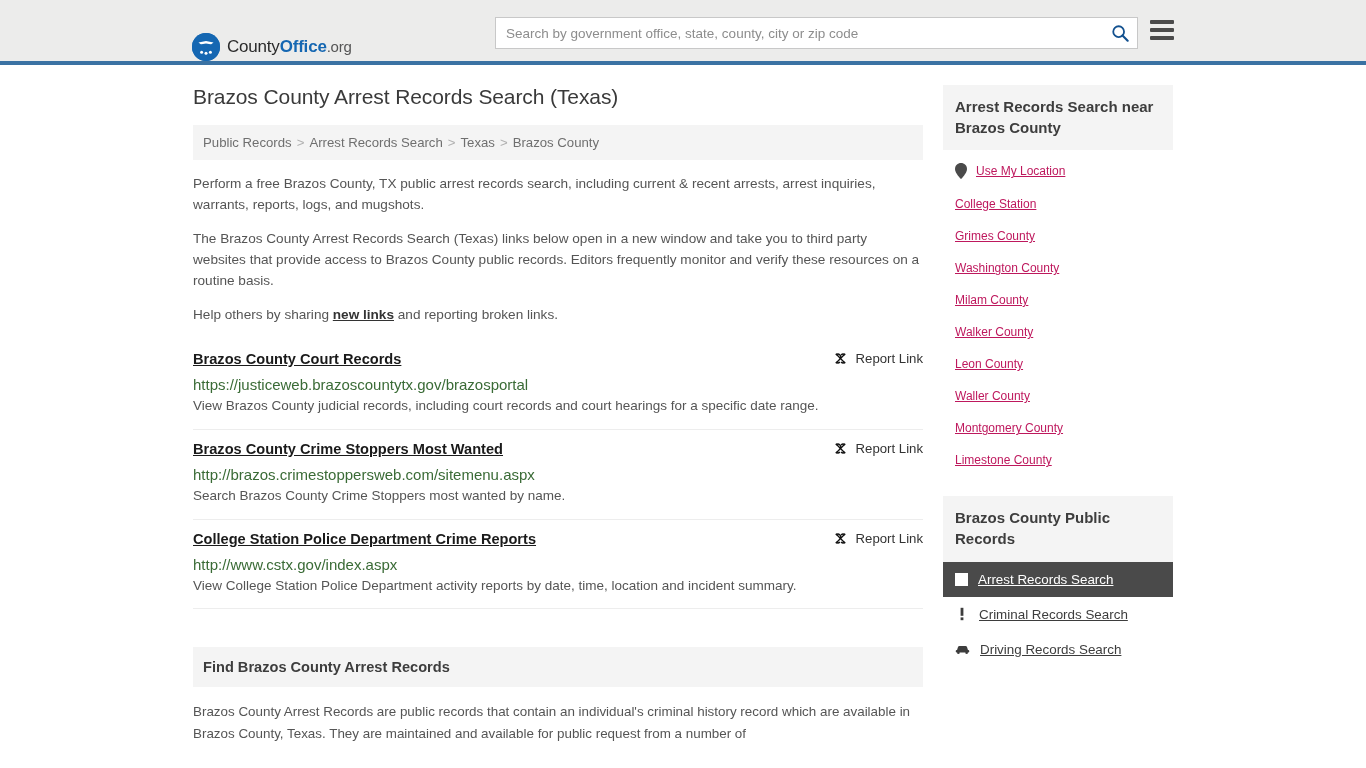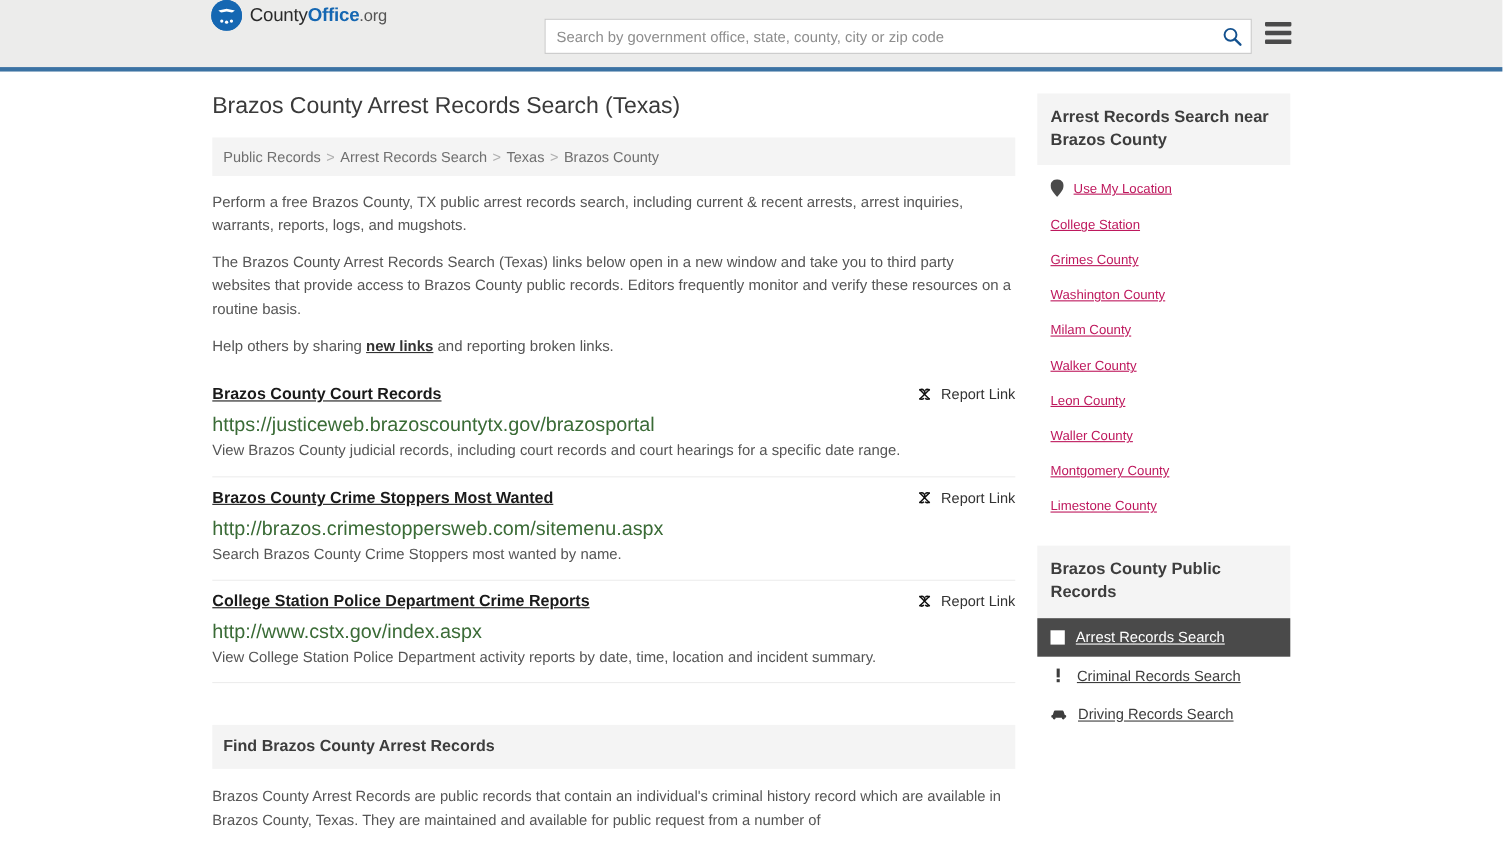--- a/index.html
+++ b/index.html
@@ -14,21 +14,21 @@
     -webkit-font-smoothing: antialiased;
   }
 
   
   .site-header {
     position: relative;
     height: 65px;
     background: #ececeb;
     border-bottom: 4px solid #3b72a3;
     display: flex;
-    align-items: flex-start;
+    align-items: flex-end;
   }
   .logo-wrap {
     display: flex;
     align-items: center;
     margin-left: 192px;
     gap: 7px;
     text-decoration: none;
     cursor: pointer;
   }
   .logo-mark {
@@ -177,21 +177,21 @@
     gap: 8px;
     color: #333;
     font-size: 13.2px;
     cursor: pointer;
     white-space: nowrap;
     flex: none;
     margin-top: 1px;
   }
   .result-url {
     display: block;
-    font-size: 18px;
+    font-size: 15px;
     color: #3a6b36;
     margin-top: 7px;
     cursor: pointer;
     text-decoration: none;
     word-break: break-all;
   }
   .result-desc {
     font-size: 13.5px;
     color: #555555;
     line-height: 1.62;

